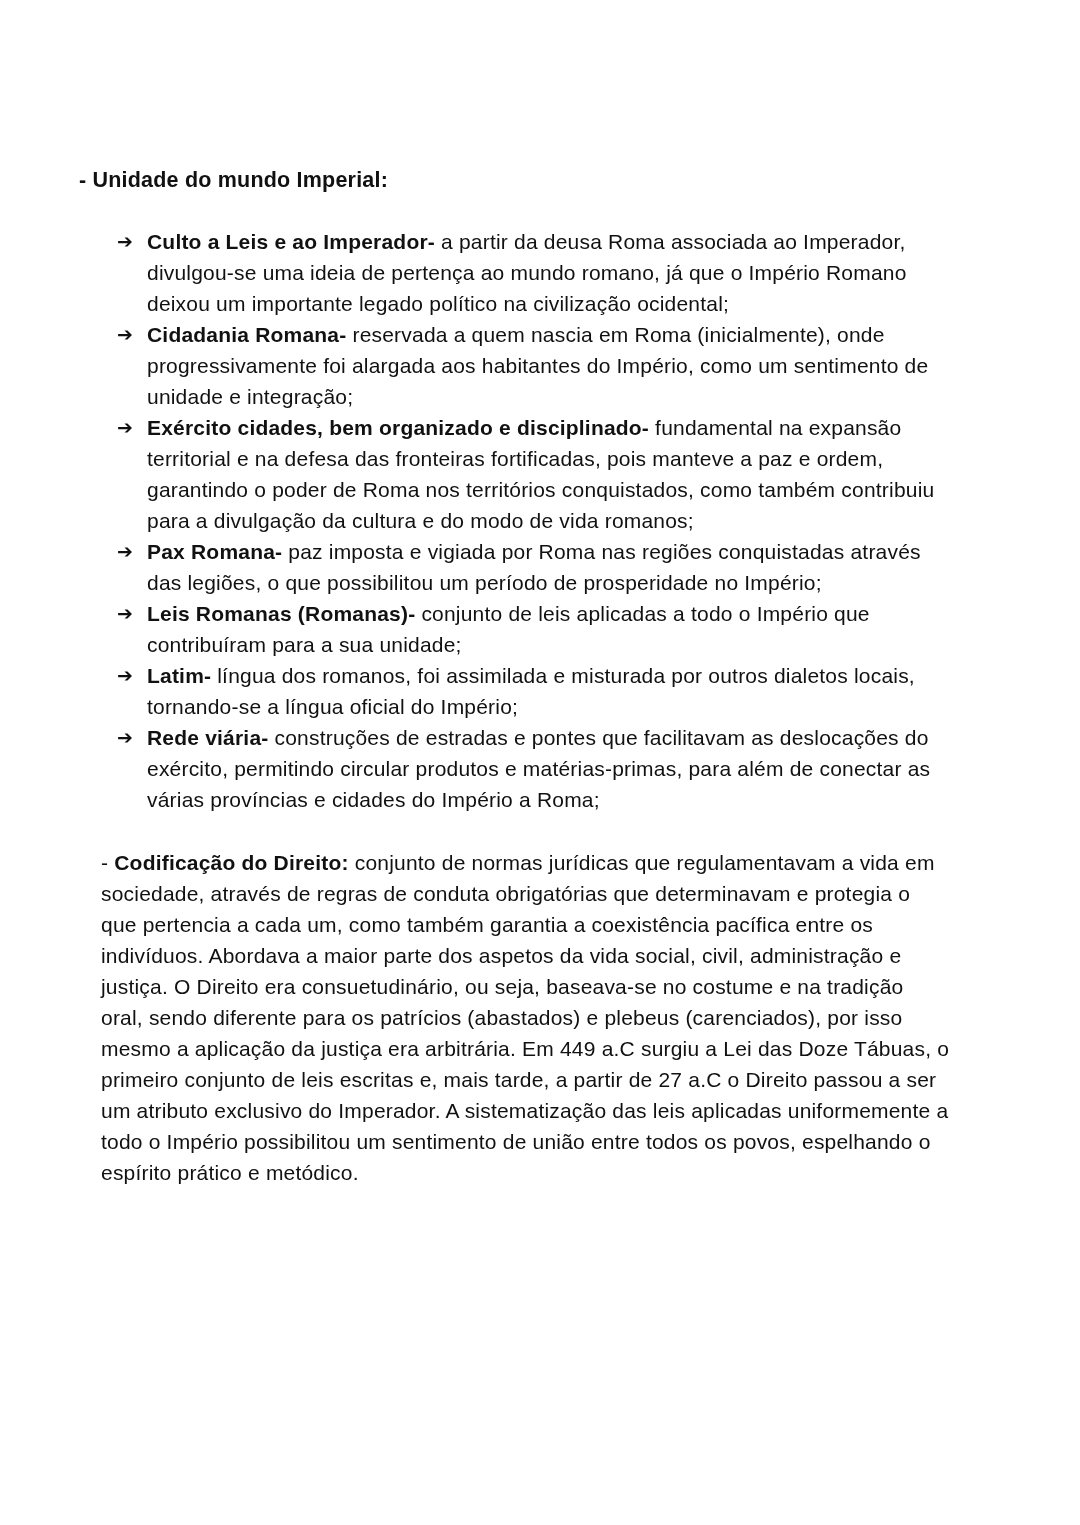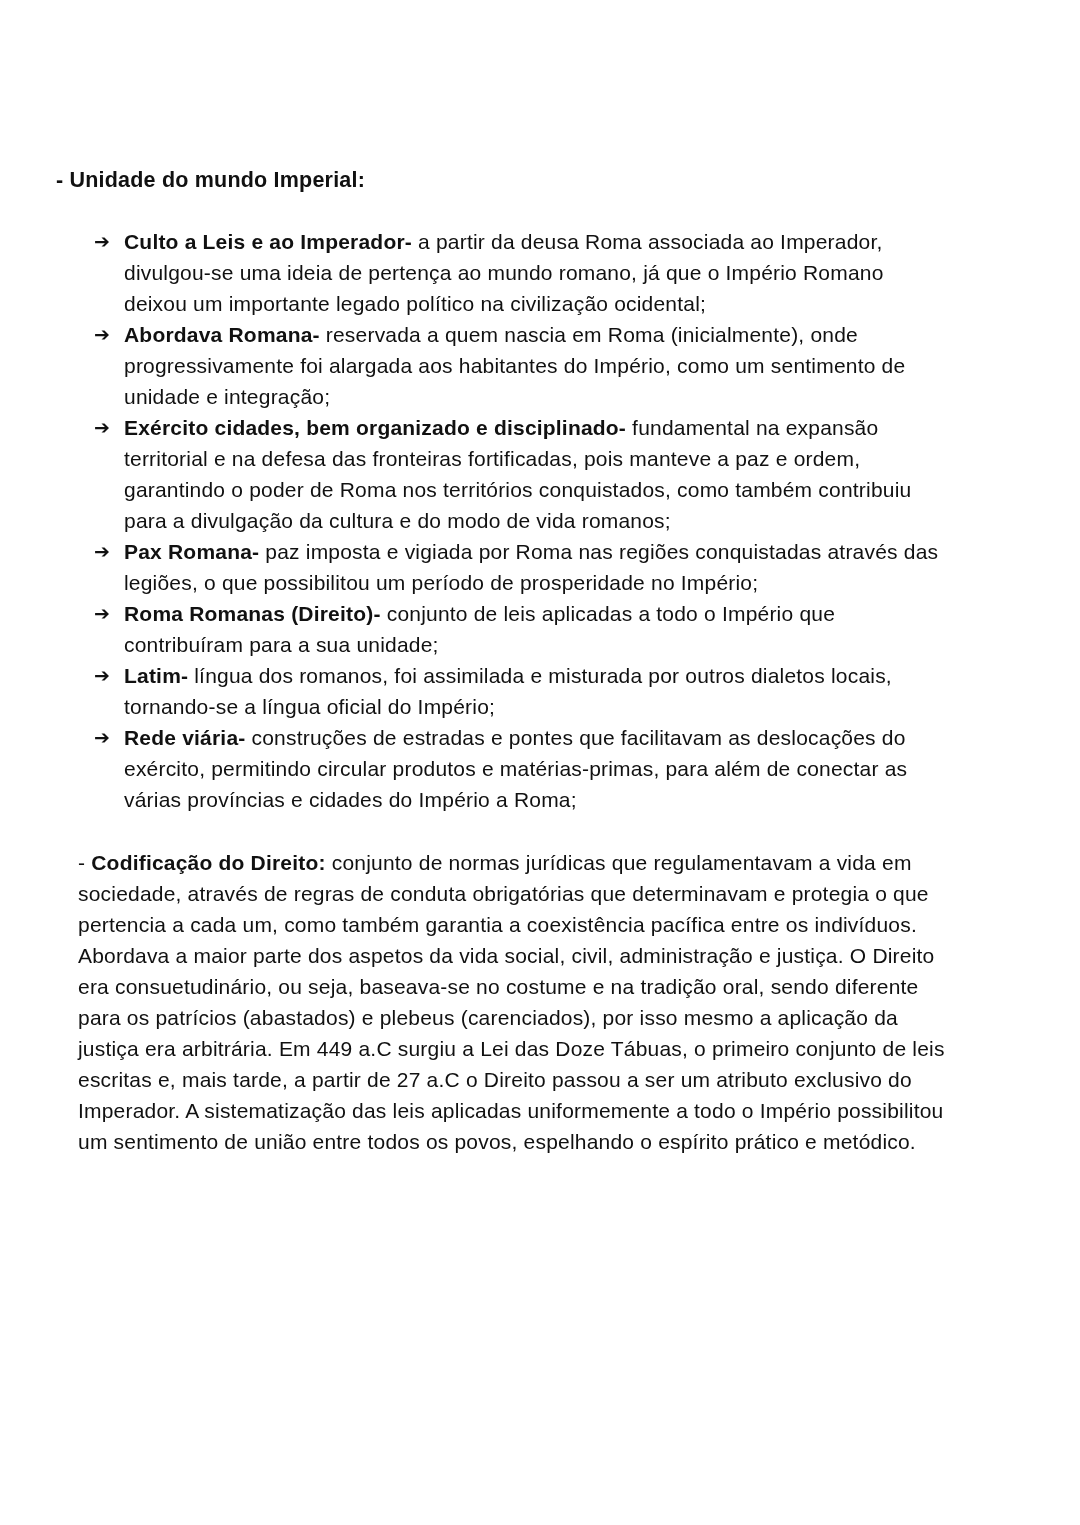--- a/index.html
+++ b/index.html
@@ -10,21 +10,21 @@
   body {
     height: 1525px;
     font-family: "Liberation Sans", "DejaVu Sans", sans-serif;
     color: #111111;
     overflow: hidden;
   }
   .page {
     width: 1080px;
     height: 1525px;
     background: #ffffff;
-    padding: 165px 130px 40px 56px;
+    padding: 165px 130px 40px 79px;
     font-size: 21px;
     line-height: 31px;
     letter-spacing: 0.2px;
   }
   .heading {
     font-weight: 700;
     font-size: 21.5px;
     margin-bottom: 30px;
   }
   .bullet-list {
@@ -62,36 +62,36 @@
 
   <ul class="bullet-list">
 
     <li class="bullet-item">
       <span class="bullet-glyph">➔</span>
       <span class="bullet-text"><span class="term">Culto a Leis e ao Imperador-</span><span> a partir da deusa Roma associada ao Imperador, divulgou-se uma ideia de pertença ao mundo romano, já que o Império Romano deixou um importante legado político na civilização ocidental;</span></span>
     </li>
 
     <li class="bullet-item">
       <span class="bullet-glyph">➔</span>
-      <span class="bullet-text"><span class="term">Abordava Romana-</span><span> reservada a quem nascia em Roma (inicialmente), onde progressivamente foi alargada aos habitantes do Império, como um sentimento de unidade e integração;</span></span>
+      <span class="bullet-text"><span class="term">Cidadania Romana-</span><span> reservada a quem nascia em Roma (inicialmente), onde progressivamente foi alargada aos habitantes do Império, como um sentimento de unidade e integração;</span></span>
     </li>
 
     <li class="bullet-item">
       <span class="bullet-glyph">➔</span>
       <span class="bullet-text"><span class="term">Exército cidades, bem organizado e disciplinado-</span><span> fundamental na expansão territorial e na defesa das fronteiras fortificadas, pois manteve a paz e ordem, garantindo o poder de Roma nos territórios conquistados, como também contribuiu para a divulgação da cultura e do modo de vida romanos;</span></span>
     </li>
 
     <li class="bullet-item">
       <span class="bullet-glyph">➔</span>
       <span class="bullet-text"><span class="term">Pax Romana-</span><span> paz imposta e vigiada por Roma nas regiões conquistadas através das legiões, o que possibilitou um período de prosperidade no Império;</span></span>
     </li>
 
     <li class="bullet-item">
       <span class="bullet-glyph">➔</span>
-      <span class="bullet-text"><span class="term">Roma Romanas (Direito)-</span><span> conjunto de leis aplicadas a todo o Império que contribuíram para a sua unidade;</span></span>
+      <span class="bullet-text"><span class="term">Leis Romanas (Romanas)-</span><span> conjunto de leis aplicadas a todo o Império que contribuíram para a sua unidade;</span></span>
     </li>
 
     <li class="bullet-item">
       <span class="bullet-glyph">➔</span>
       <span class="bullet-text"><span class="term">Latim-</span><span> língua dos romanos, foi assimilada e misturada por outros dialetos locais, tornando-se a língua oficial do Império;</span></span>
     </li>
 
     <li class="bullet-item">
       <span class="bullet-glyph">➔</span>
       <span class="bullet-text"><span class="term">Rede viária-</span><span> construções de estradas e pontes que facilitavam as deslocações do exército, permitindo circular produtos e matérias-primas, para além de conectar as várias províncias e cidades do Império a Roma;</span></span>

